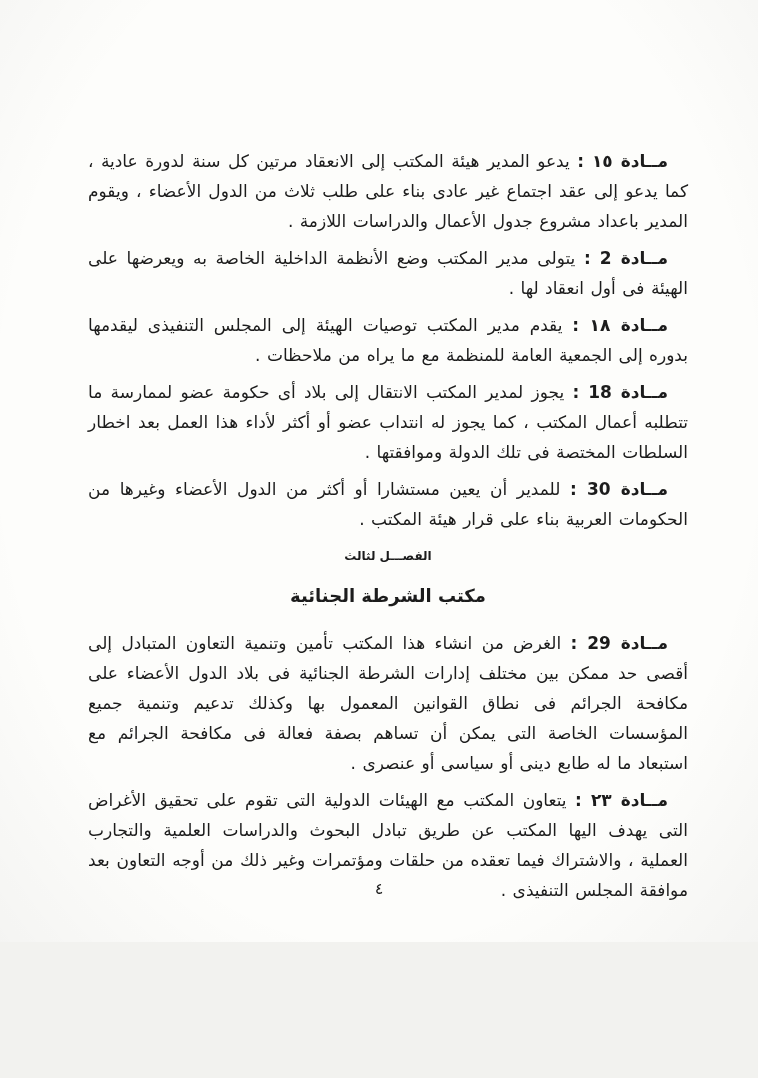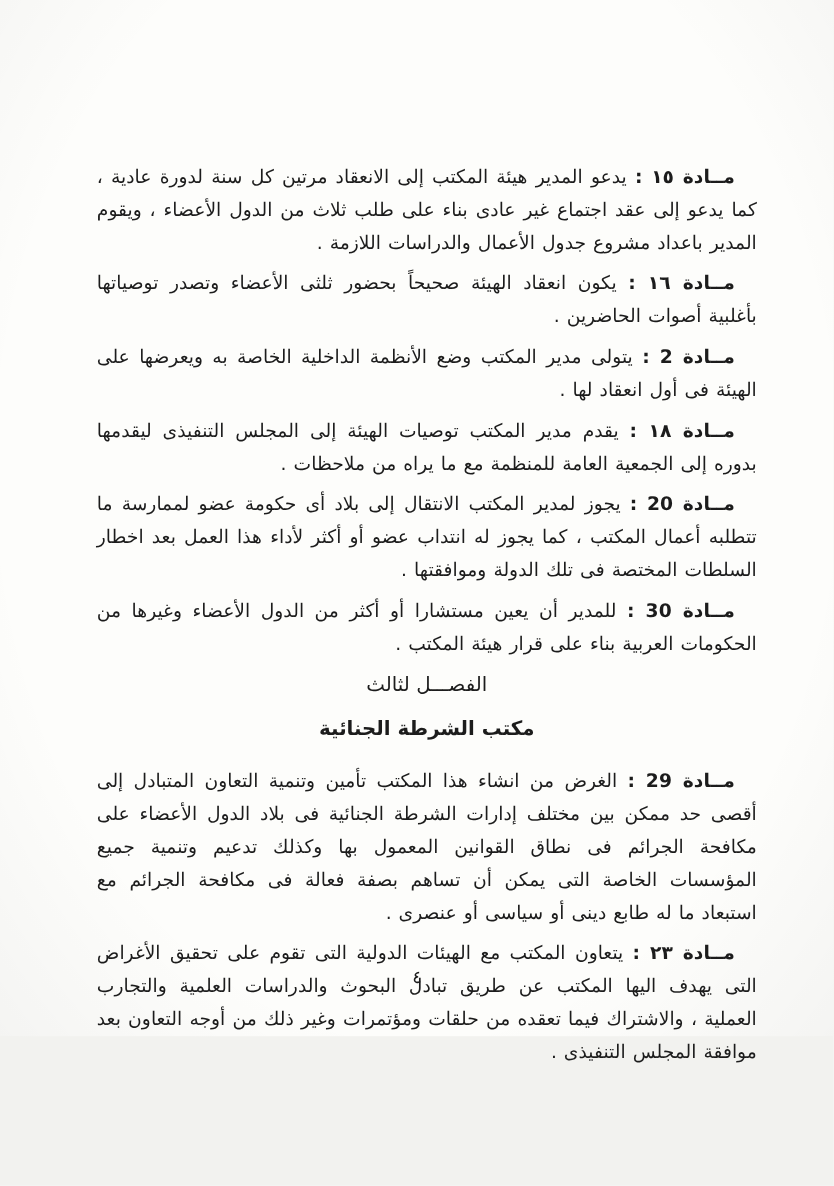--- a/index.html
+++ b/index.html
@@ -47,22 +47,22 @@
     font-weight: bold;
     letter-spacing: 0.3px;
   }
 
   .chapter-block {
     margin: 10px 0 16px 0;
     text-align: center;
   }
 
   .chapter-title {
-    font-size: 18px;
-    font-weight: normal;
+    font-size: 12px;
+    font-weight: bold;
     line-height: 24px;
     margin-bottom: 16px;
   }
 
   .chapter-subtitle {
     font-size: 18px;
     font-weight: bold;
     line-height: 24px;
     margin-bottom: 20px;
   }
@@ -81,37 +81,33 @@
 <body>
 
 <div class="page">
   <div class="content">
 
     <p class="article">
       <span class="article-label">مــادة ١٥ :</span>
       <span>يدعو المدير هيئة المكتب إلى الانعقاد مرتين كل سنة لدورة عادية ، كما يدعو إلى عقد اجتماع غير عادى بناء على طلب ثلاث من الدول الأعضاء ، ويقوم المدير باعداد مشروع جدول الأعمال والدراسات اللازمة .</span>
     </p>
 
-    <p class="article">
-      <span class="article-label">مــادة ١٦ :</span>
-      <span>يكون انعقاد الهيئة صحيحاً بحضور ثلثى الأعضاء وتصدر توصياتها بأغلبية أصوات الحاضرين .</span>
-    </p>
 
     <p class="article">
       <span class="article-label">مــادة 2 :</span>
       <span>يتولى مدير المكتب وضع الأنظمة الداخلية الخاصة به ويعرضها على الهيئة فى أول انعقاد لها .</span>
     </p>
 
     <p class="article">
       <span class="article-label">مــادة ١٨ :</span>
       <span>يقدم مدير المكتب توصيات الهيئة إلى المجلس التنفيذى ليقدمها بدوره إلى الجمعية العامة للمنظمة مع ما يراه من ملاحظات .</span>
     </p>
 
     <p class="article">
-      <span class="article-label">مــادة 20 :</span>
+      <span class="article-label">مــادة 18 :</span>
       <span>يجوز لمدير المكتب الانتقال إلى بلاد أى حكومة عضو لممارسة ما تتطلبه أعمال المكتب ، كما يجوز له انتداب عضو أو أكثر لأداء هذا العمل بعد اخطار السلطات المختصة فى تلك الدولة وموافقتها .</span>
     </p>
 
     <p class="article">
       <span class="article-label">مــادة 30 :</span>
       <span>للمدير أن يعين مستشارا أو أكثر من الدول الأعضاء وغيرها من الحكومات العربية بناء على قرار هيئة المكتب .</span>
     </p>
 
     <div class="chapter-block">
       <div class="chapter-title">الفصـــل لثالث</div>

